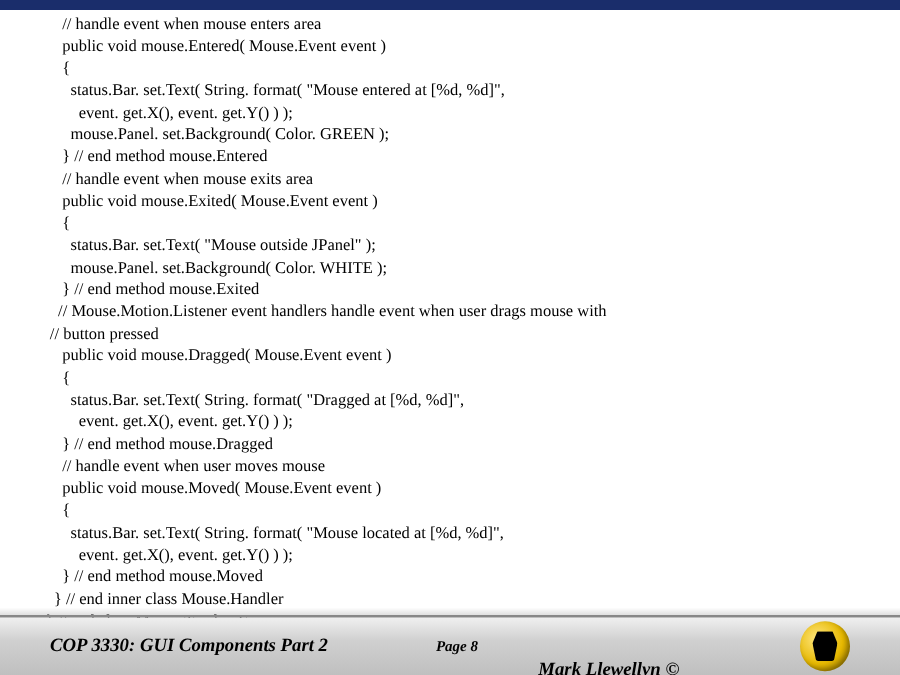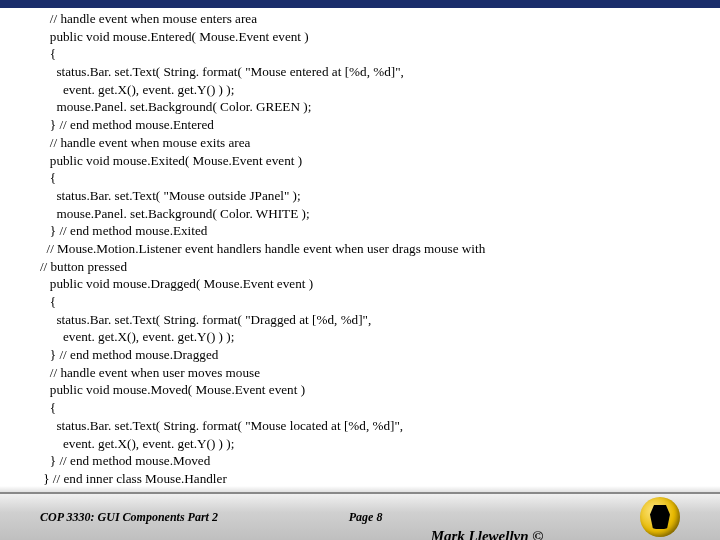--- a/index.html
+++ b/index.html
@@ -11,21 +11,21 @@
     font-family: Liberation Serif, serif; font-size: 13.2px; line-height: 1.34;
     color: #000; white-space: pre;
   }
   .footer {
     position: absolute; left: 0; right: 0; bottom: 0; height: 48px;
     background: linear-gradient(to bottom, #f0f0f0 0%, #d0d0d0 40%, #bfbfbf 100%);
     border-top: 2px solid #888;
     display: flex; align-items: center;
   }
   .footer-inner { display: flex; width: 100%; align-items: center; padding: 0 40px 0 40px; }
-  .footer-left { flex: 1.2; font-style: italic; font-weight: bold; font-size: 12px; color: #000; }
+  .footer-left { flex: 1.2; font-style: italic; font-weight: bold; font-size: 15px; color: #000; }
   .footer-center { flex: 0.6; font-style: italic; font-weight: bold; font-size: 12px; color: #000; text-align: center; }
   .footer-right { flex: 0.9; font-style: italic; font-weight: bold; font-size: 15px; color: #000; text-align: left; padding-right: 8px; margin-top: 39px; }
   .logo {
     width: 40px; height: 40px; border-radius: 50%;
     background: radial-gradient(circle at 35% 35%, #ffe680 0%, #e6b800 55%, #8a6d00 100%);
     position: relative; flex: 0 0 40px; margin-left: 6px;
     box-shadow: inset -2px -2px 4px rgba(0,0,0,0.3);
   }
   .logo::after {
     content: ""; position: absolute; top: 8px; left: 10px; width: 20px; height: 24px;

